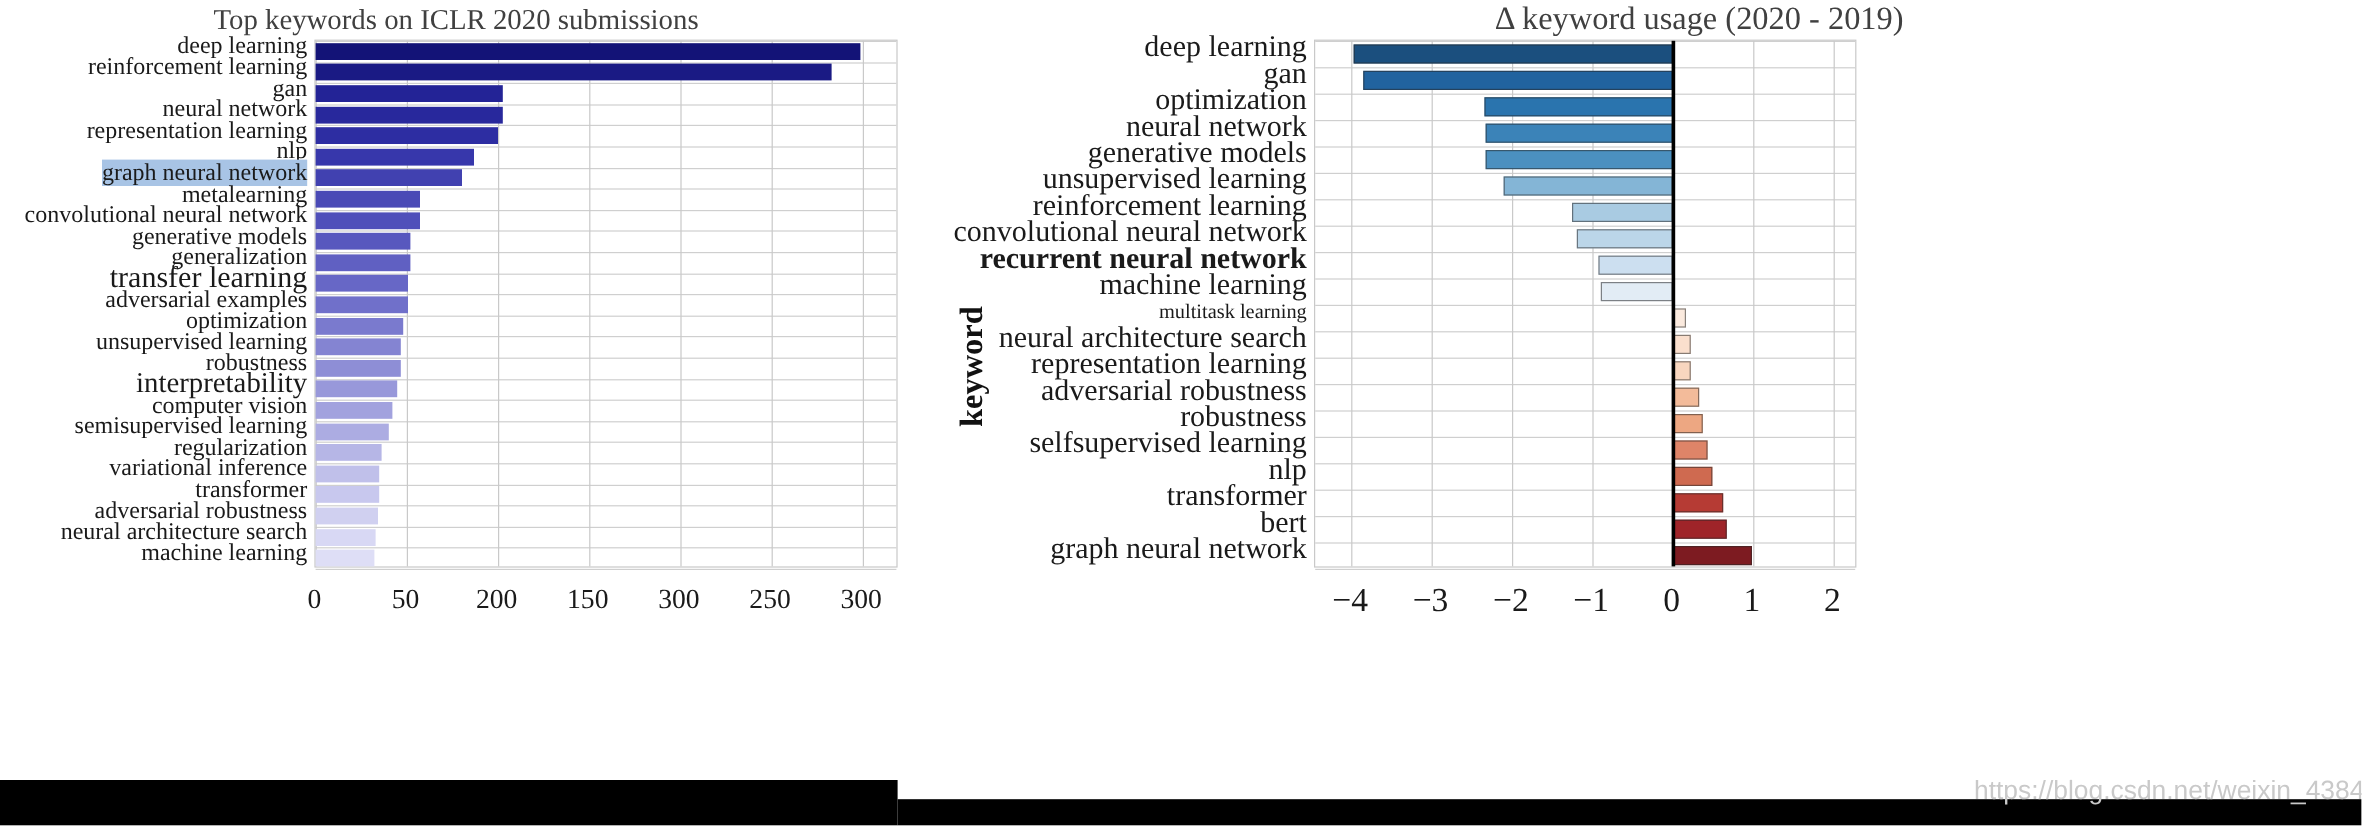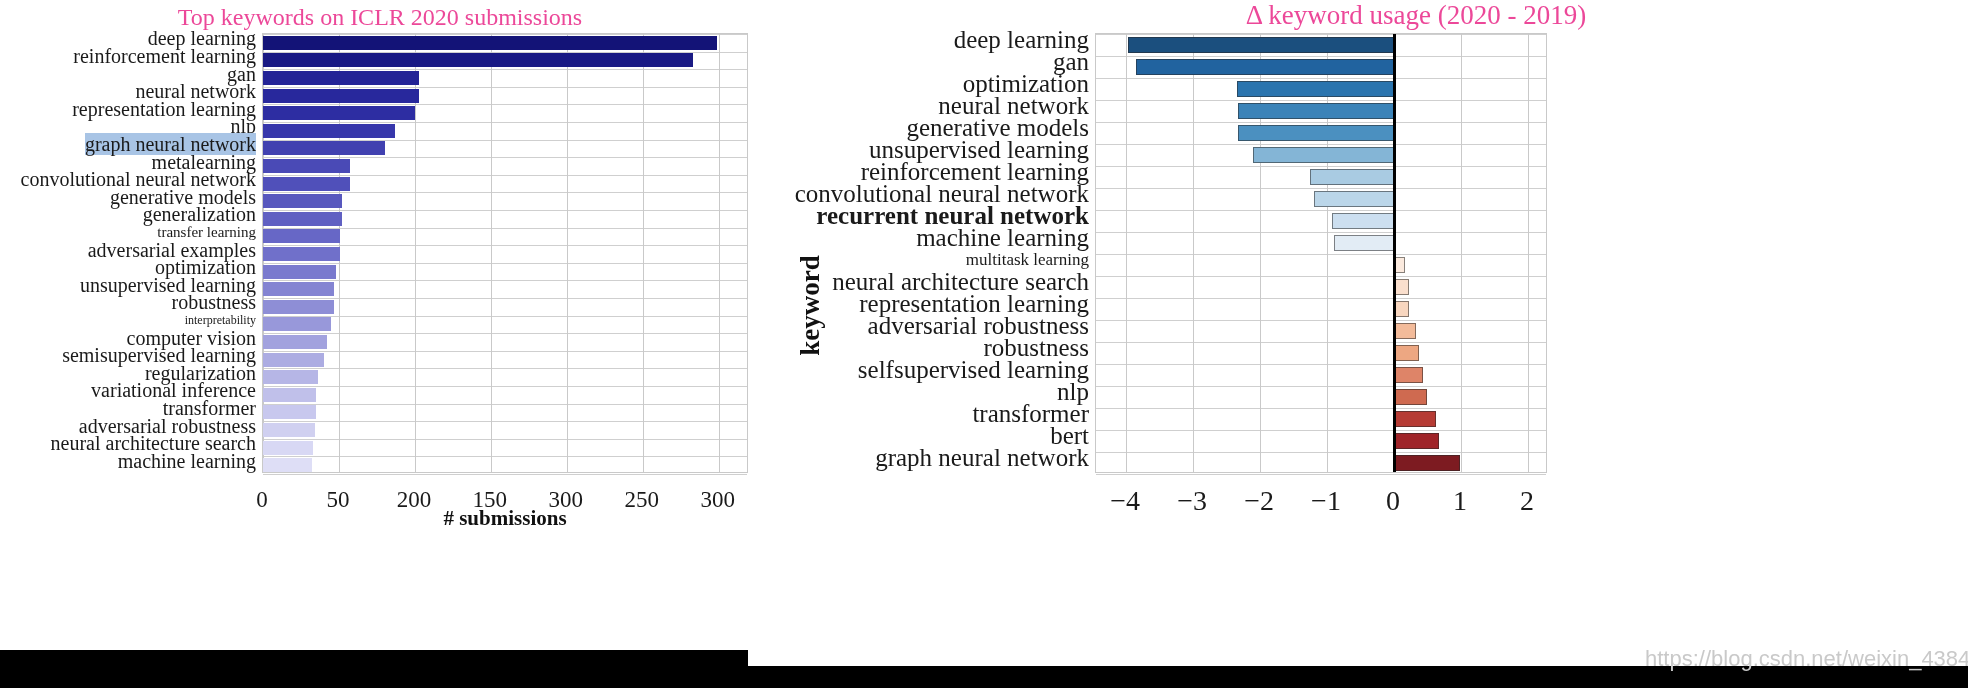--- a/index.html
+++ b/index.html
@@ -9,21 +9,21 @@
 
   
   .blackbar{position:absolute;background:#000000;}
   #black-left{left:0;top:650px;width:748px;height:38px;}
   #black-right{left:748px;top:666px;width:1220px;height:22px;}
 
   
   .panel{position:absolute;}
   .chart-title{
     position:absolute;width:100%;text-align:center;
-    font-family:"Liberation Serif",serif;color:#ec4899;
+    font-family:"Liberation Serif",serif;color:#404040;
     white-space:nowrap;
   }
 
   .plotbox{position:absolute;border:1px solid #c9c9c9;background:#ffffff;box-sizing:border-box;}
   .gridv{position:absolute;top:0;bottom:0;width:1px;background:#c9c9c9;}
   .gridh{position:absolute;left:0;right:0;height:1px;background:#cfcfcf;}
   .zeroline{position:absolute;top:0;bottom:0;width:3px;background:#000000;z-index:6;}
 
   .bar{position:absolute;z-index:4;box-sizing:border-box;}
   .bar.edged{border:1px solid rgba(40,40,40,.55);}
@@ -118,46 +118,45 @@
         <div class="ylabel-row" style="top: 45px; right: 504px; font-size: 20px; line-height: 22.4px;">reinforcement learning</div>
         <div class="ylabel-row" style="top: 62.6px; right: 504px; font-size: 20px; line-height: 22.4px;">gan</div>
         <div class="ylabel-row" style="top: 80.2px; right: 504px; font-size: 20px; line-height: 22.4px;">neural network</div>
         <div class="ylabel-row" style="top: 97.8px; right: 504px; font-size: 20px; line-height: 22.4px;">representation learning</div>
         <div class="ylabel-row" style="top: 115.4px; right: 504px; font-size: 20px; line-height: 22.4px;">nlp</div>
         <div class="ylabel-row hl" style="top: 133px; right: 504px; font-size: 20px; line-height: 22.4px;">graph neural network</div>
         <div class="ylabel-row" style="top: 150.6px; right: 504px; font-size: 20px; line-height: 22.4px;">metalearning</div>
         <div class="ylabel-row" style="top: 168.2px; right: 504px; font-size: 20px; line-height: 22.4px;">convolutional neural network</div>
         <div class="ylabel-row" style="top: 185.8px; right: 504px; font-size: 20px; line-height: 22.4px;">generative models</div>
         <div class="ylabel-row" style="top: 203.4px; right: 504px; font-size: 20px; line-height: 22.4px;">generalization</div>
-        <div class="ylabel-row" style="top: 221px; right: 504px; font-size: 15px; line-height: 22.4px;">transfer learning</div>
+        <div class="ylabel-row" style="top: 221px; right: 504px; font-size: 25px; line-height: 22.4px;">transfer learning</div>
         <div class="ylabel-row" style="top: 238.6px; right: 504px; font-size: 20px; line-height: 22.4px;">adversarial examples</div>
         <div class="ylabel-row" style="top: 256.2px; right: 504px; font-size: 20px; line-height: 22.4px;">optimization</div>
         <div class="ylabel-row" style="top: 273.8px; right: 504px; font-size: 20px; line-height: 22.4px;">unsupervised learning</div>
         <div class="ylabel-row" style="top: 291.4px; right: 504px; font-size: 20px; line-height: 22.4px;">robustness</div>
-        <div class="ylabel-row" style="top: 309px; right: 504px; font-size: 12px; line-height: 22.4px;">interpretability</div>
+        <div class="ylabel-row" style="top: 309px; right: 504px; font-size: 24px; line-height: 22.4px;">interpretability</div>
         <div class="ylabel-row" style="top: 326.6px; right: 504px; font-size: 20px; line-height: 22.4px;">computer vision</div>
         <div class="ylabel-row" style="top: 344.2px; right: 504px; font-size: 20px; line-height: 22.4px;">semisupervised learning</div>
         <div class="ylabel-row" style="top: 361.8px; right: 504px; font-size: 20px; line-height: 22.4px;">regularization</div>
         <div class="ylabel-row" style="top: 379.4px; right: 504px; font-size: 20px; line-height: 22.4px;">variational inference</div>
         <div class="ylabel-row" style="top: 397px; right: 504px; font-size: 20px; line-height: 22.4px;">transformer</div>
         <div class="ylabel-row" style="top: 414.6px; right: 504px; font-size: 20px; line-height: 22.4px;">adversarial robustness</div>
         <div class="ylabel-row" style="top: 432.2px; right: 504px; font-size: 20px; line-height: 22.4px;">neural architecture search</div>
         <div class="ylabel-row" style="top: 449.8px; right: 504px; font-size: 20px; line-height: 22.4px;">machine learning</div>
       </div>
     <div id="left-xticks">
         <div class="xtick" style="left: 212px; width: 100px; top: 487px; font-size: 23px;">0</div>
         <div class="xtick" style="left: 287.938px; width: 100px; top: 487px; font-size: 23px;">50</div>
         <div class="xtick" style="left: 363.875px; width: 100px; top: 487px; font-size: 23px;">200</div>
         <div class="xtick" style="left: 439.812px; width: 100px; top: 487px; font-size: 23px;">150</div>
         <div class="xtick" style="left: 515.75px; width: 100px; top: 487px; font-size: 23px;">300</div>
         <div class="xtick" style="left: 591.688px; width: 100px; top: 487px; font-size: 23px;">250</div>
         <div class="xtick" style="left: 667.625px; width: 100px; top: 487px; font-size: 23px;">300</div>
       </div>
 
-    <div class="axis-title" id="left-xlabel" style="left:262px;top:506px;width:486px;font-size:21px;"># submissions</div>
   </div>
 
   <div class="panel" id="panel-right" style="left:760px;top:0;width:1208px;height:660px;">
 
     <div class="chart-title" id="right-title" style="left:236px;top:0px;width:840px;font-size:27px;font-family:Liberation Serif, serif;">Δ keyword usage (2020 - 2019)</div>
 
     <div class="plotbox" id="right-plot" style="left:335px;top:33px;width:452px;height:440px;">
         <div class="gridh" style="top: 0px;"></div>
         <div class="gridh" style="top: 22px;"></div>
         <div class="gridh" style="top: 44px;"></div>

